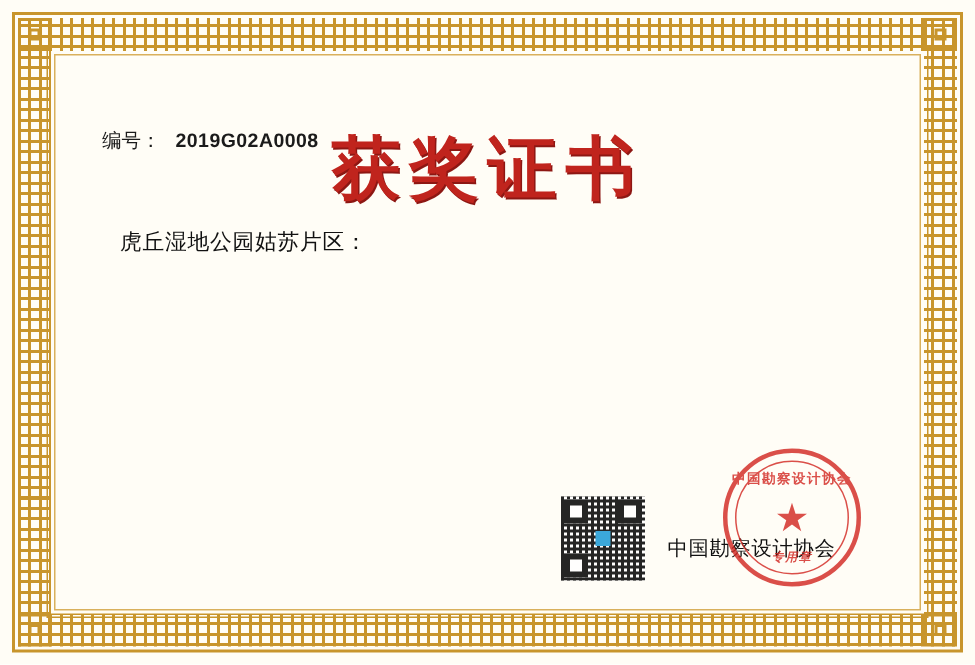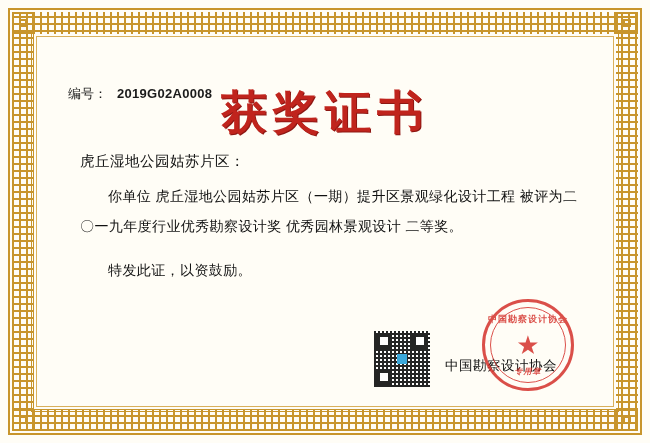--- a/index.html
+++ b/index.html
@@ -288,25 +288,20 @@
 
     <div class="serial-row">
       <span class="serial-label">编号：</span>
       <span class="serial-value">2019G02A0008</span>
     </div>
 
     <div class="title">获奖证书</div>
 
     <div class="addressee">虎丘湿地公园姑苏片区：</div>
 
-    <div class="body-text">
-      <p class="indent">你单位  虎丘湿地公园姑苏片区（一期）提升区景观绿化设计工程  被评为二</p>
-      <p>〇一九年度行业优秀勘察设计奖 优秀园林景观设计 二等奖。</p>
-      <p class="closing">特发此证，以资鼓励。</p>
-    </div>
 
     <div class="qr">
       <span class="qr-bl"></span>
       <span class="qr-center"></span>
     </div>
 
     <div class="signature">
       <span>中国勘察设计协会</span>
     </div>
 

